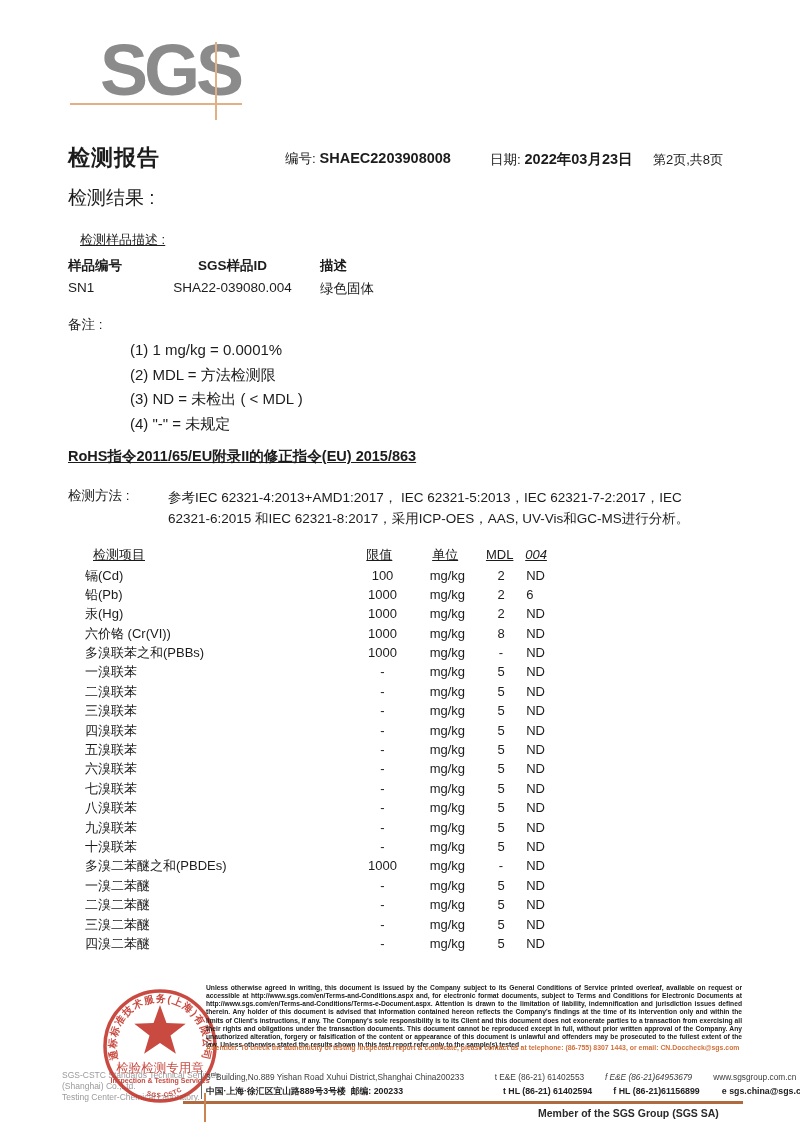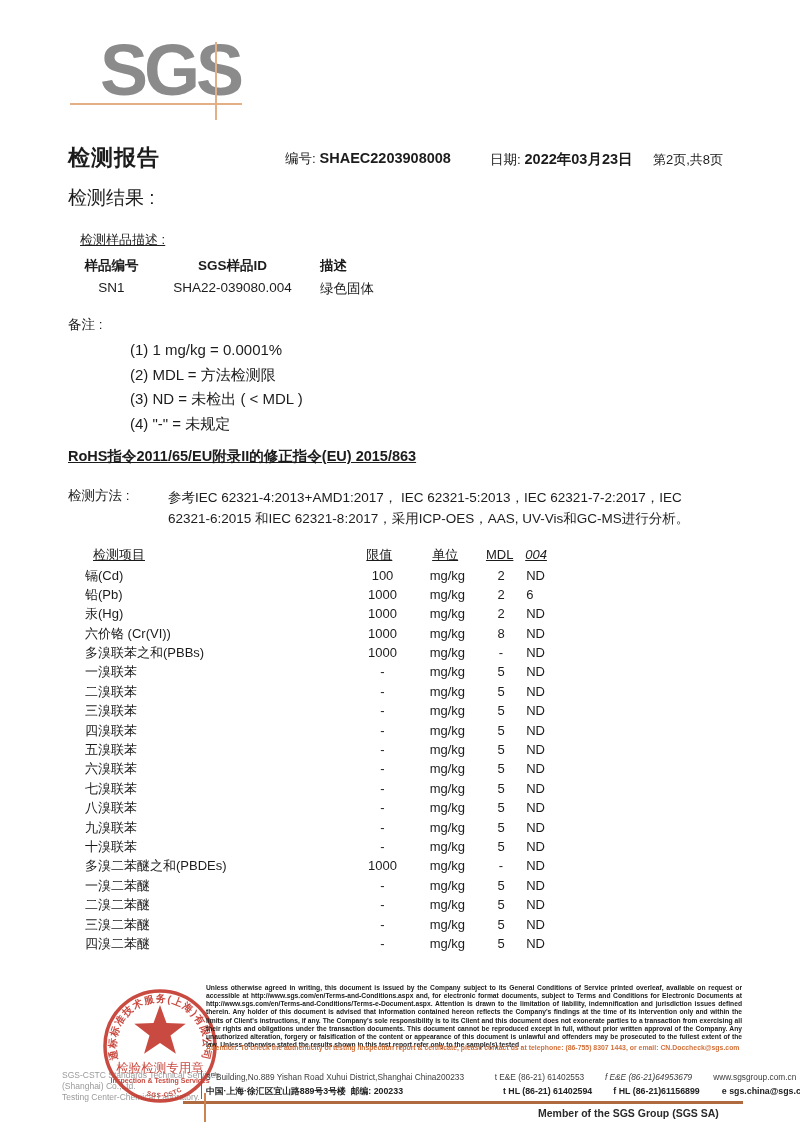--- a/index.html
+++ b/index.html
@@ -19,21 +19,21 @@
   .hdr-date { position:absolute; left:490px; top:150px; font-size:13.5px; }
   .hdr-page { position:absolute; left:653px; top:151px; font-size:13px; }
 
   .results-label { position:absolute; left:68px; top:185px; font-size:19px; }
   .sample-desc-label { position:absolute; left:68px; top:231px; font-size:13px; text-decoration:underline;margin-left:12px; }
 
   
   .sample-table { position:absolute; left:68px; top:257px; font-size:13.5px; }
   .sample-table .hrow { display:flex; font-weight:700; }
   .sample-table .drow { display:flex; margin-top:5px; }
-  .sample-table .c1 { width:87px; text-align:center; }
+  .sample-table .c1 { width:87px; }
   .sample-table .c2 { width:155px; text-align:center; }
   .sample-table .c3 { width:130px; text-align:left; padding-left:10px; }
 
   .remark-label { position:absolute; left:68px; top:316px; font-size:13.5px; }
   .notes { position:absolute; left:130px; top:338px; font-size:15px; }
   .notes .note-line { height:24.5px; line-height:24.5px; }
 
   .rohs-title { position:absolute; left:68px; top:447px; font-size:14.5px; font-weight:700; text-decoration:underline; }
   .method-label { position:absolute; left:68px; top:487px; font-size:13.5px; }
   .method-text { position:absolute; left:168px; top:487px; width:528px; font-size:13.5px; line-height:21px; }

